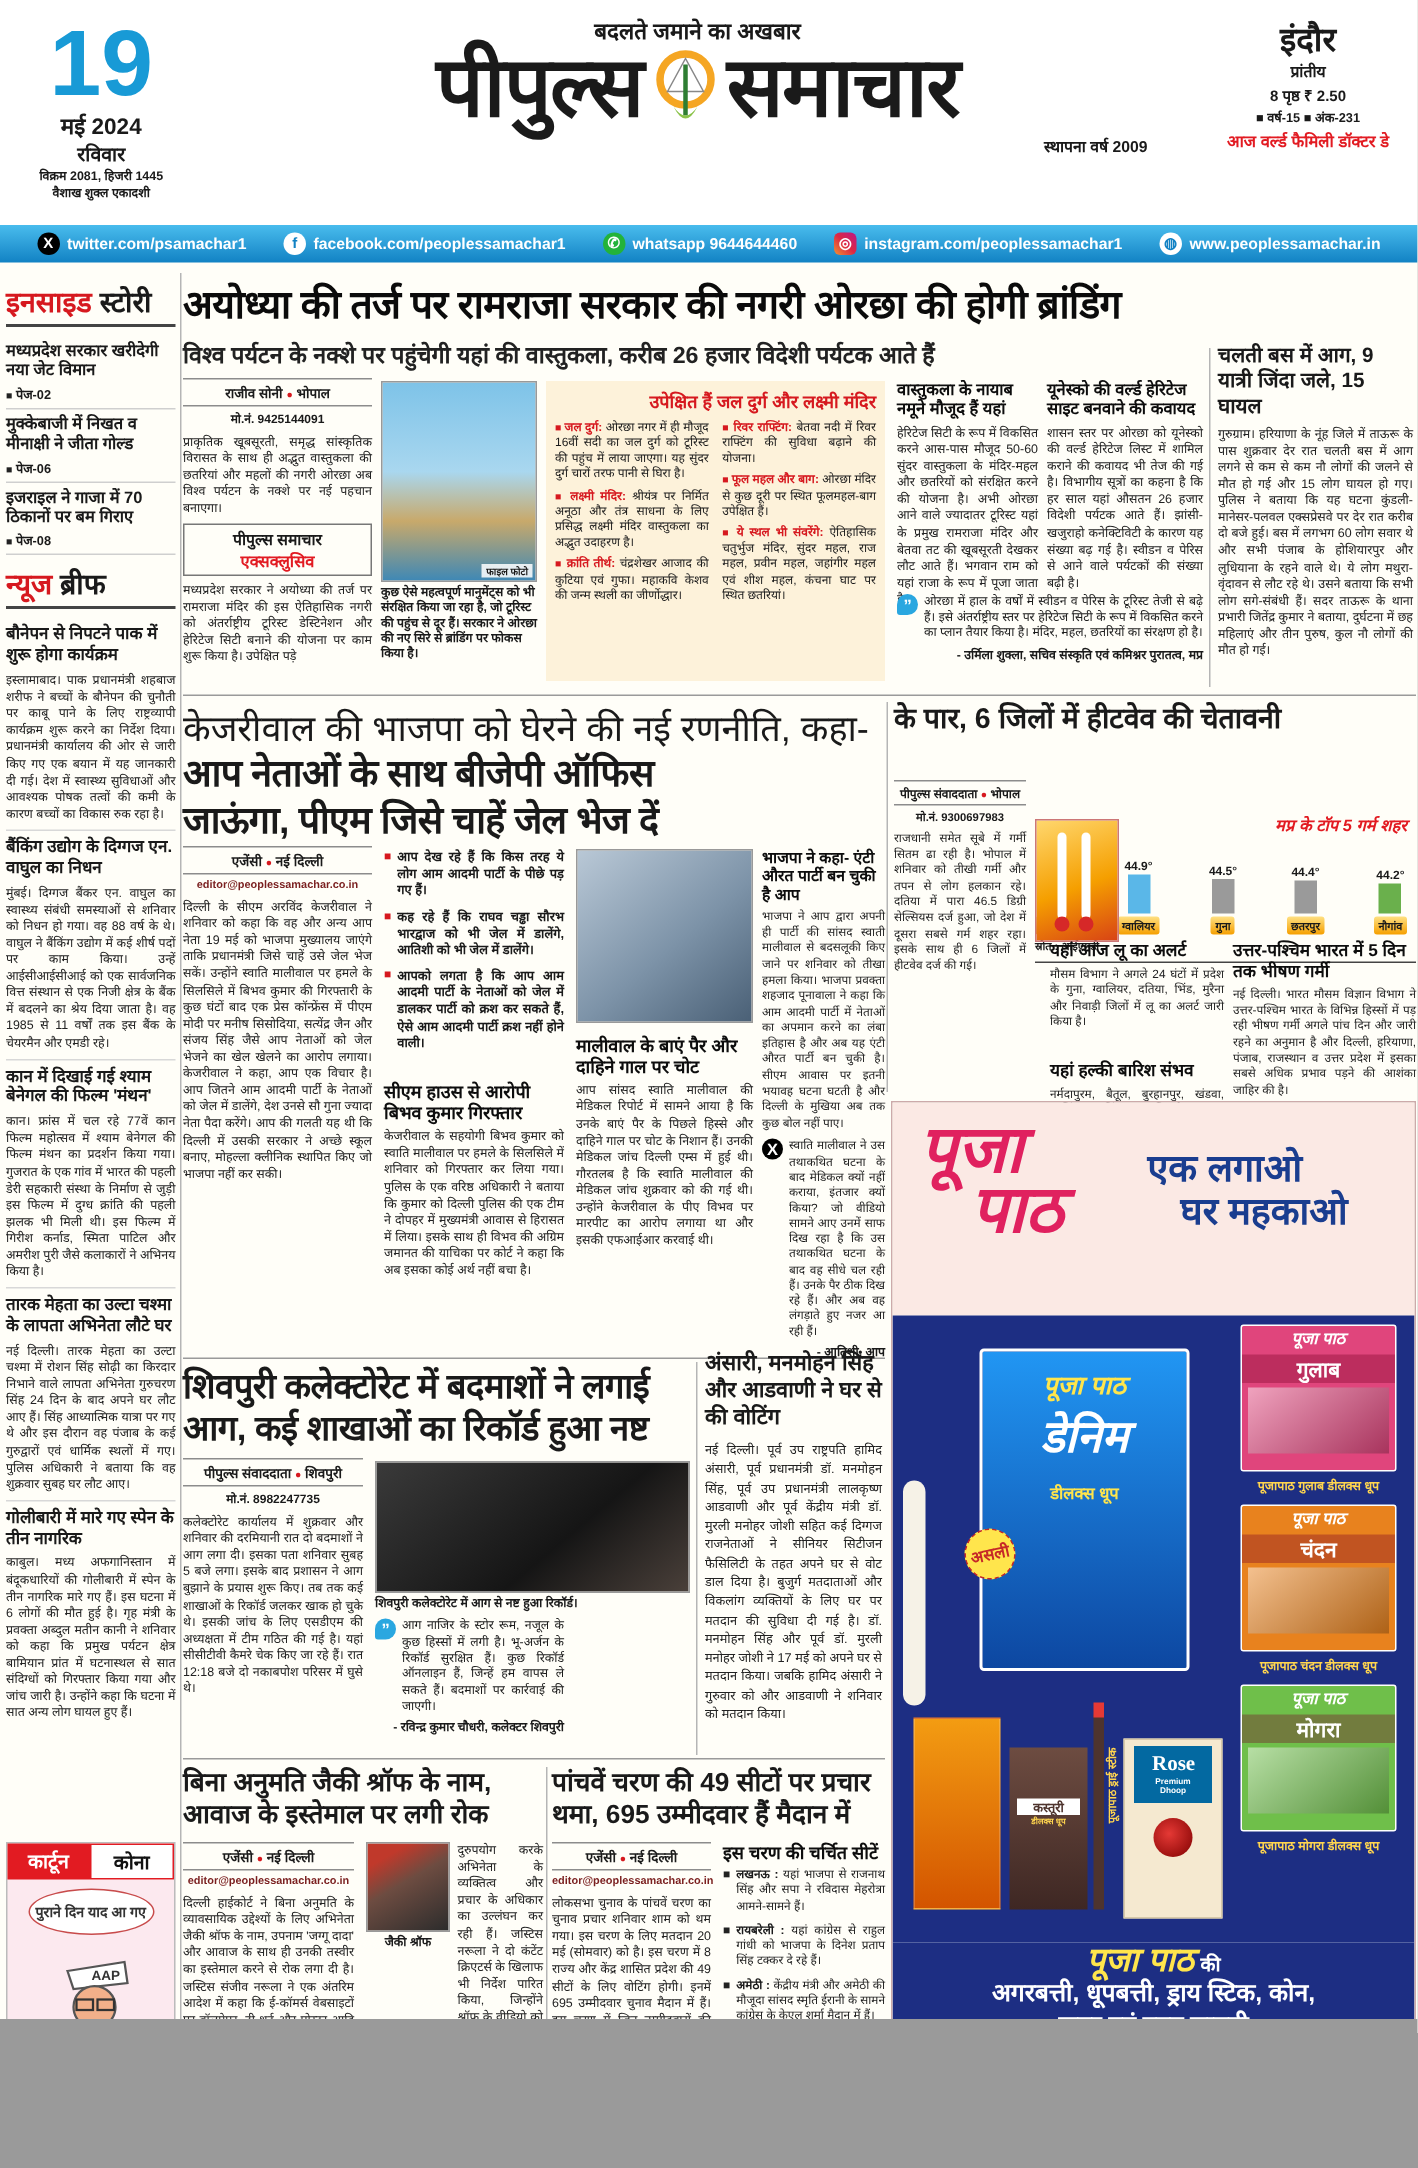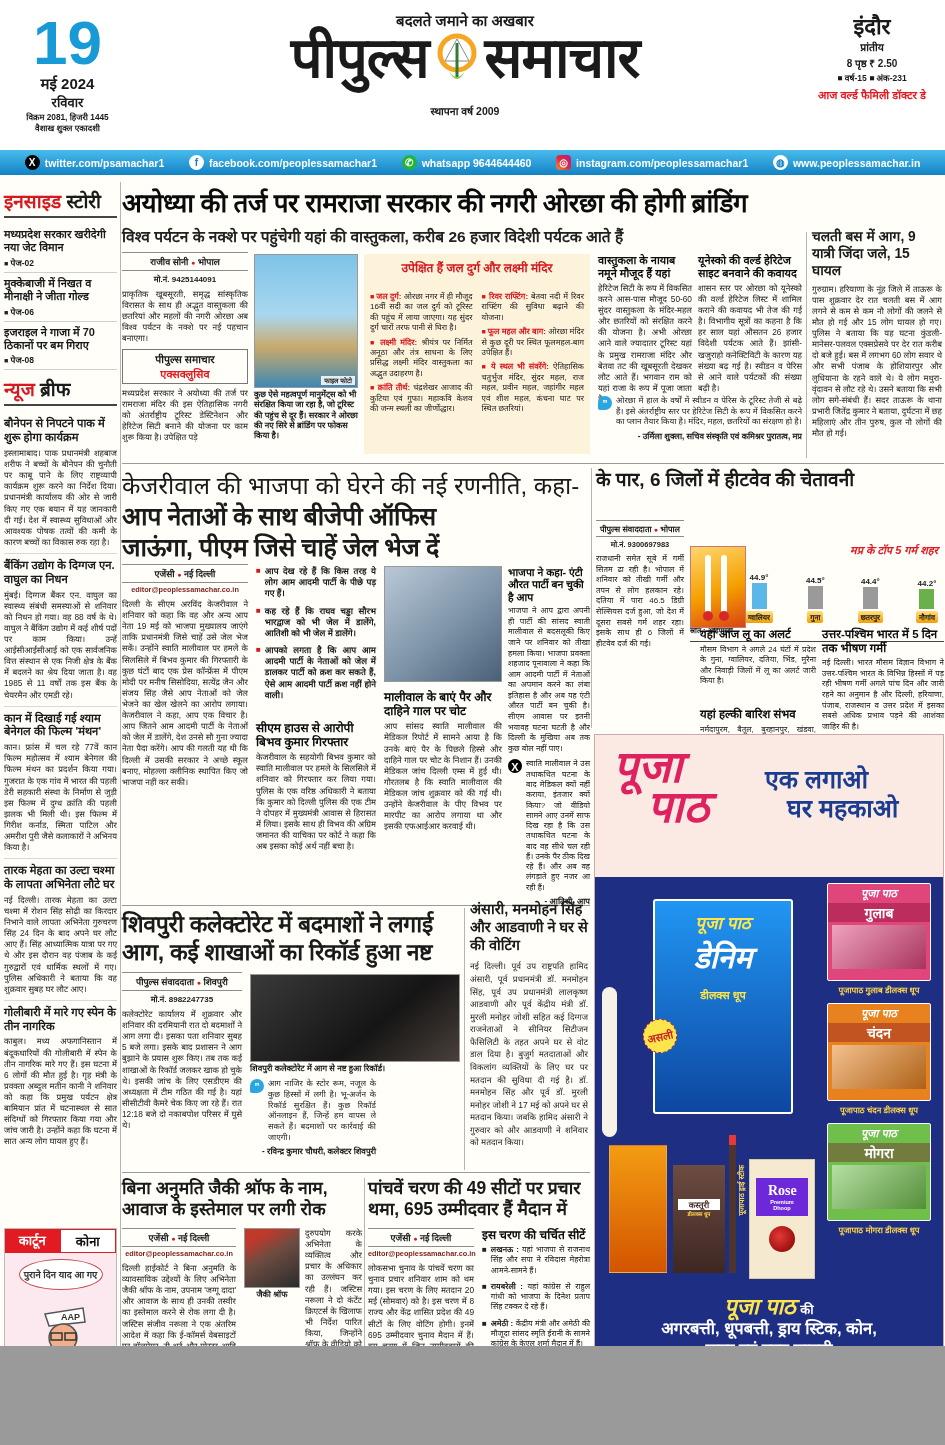--- a/index.html
+++ b/index.html
@@ -20,21 +20,21 @@
 .rule-h{position:absolute;background:#9a9a9a;height:1px}
 .rule-v{position:absolute;background:#b5b5b5;width:1px}
 
 .masthead{position:absolute;left:0;top:0;width:945px;height:150px;background:#fff}
 .m-day{font-size:62px;font-weight:bold;color:#189ad6;line-height:.95}
 .m-date{font-size:15px;font-weight:bold}
 .m-wday{font-size:13px;font-weight:bold}
 .m-cal{font-size:8.3px;font-weight:bold}
 .m-tag{font-size:15px;font-weight:bold;text-align:center}
 .m-title{font-size:56px;font-weight:900;letter-spacing:-1px;text-align:center;line-height:1;display:flex;align-items:center;justify-content:center;gap:6px}
-.m-estd{font-size:10.5px;font-weight:bold;text-align:center;margin-top:18px}
+.m-estd{font-size:10.5px;font-weight:bold;text-align:right;margin-top:4px}
 .m-city{font-size:22px;font-weight:bold}
 .m-sub{font-size:10.5px;font-weight:bold}
 .m-price{font-size:10px;font-weight:bold;margin-top:2px}
 .m-vi{font-size:8.5px;font-weight:bold;margin-top:2px}
 .m-today{font-size:11px;font-weight:bold;color:#e21b22;line-height:1.25;margin-top:6px}
 
 .socialbar{position:absolute;left:0;top:150px;width:945px;height:25px;background:linear-gradient(#49bced,#1282c4);display:flex;align-items:center;justify-content:space-evenly;color:#fff}
 .soc{display:flex;align-items:center;gap:5px;font-size:10.5px;font-weight:bold}
 .soc .ic{width:15px;height:15px;border-radius:50%;background:#fff;color:#1282c4;font-size:10px;font-weight:bold;text-align:center;line-height:15px}
 .soc .ic.x{background:#000;color:#fff}
@@ -57,21 +57,21 @@
 .bubble{margin:6px auto 2px;width:84px;border:1.5px solid #c84b4b;border-radius:50%;background:#fff;font-size:9.5px;font-weight:bold;text-align:center;padding:8px 4px;color:#333}
 
 .hl-xl{font-size:26px;font-weight:bold;white-space:nowrap;letter-spacing:-.4px;color:#0b0b0b}
 .hl-sub{font-size:15.5px;font-weight:bold;margin-top:5px;color:#222}
 .excl{border:1px solid #777;text-align:center;padding:2px;margin:4px 0}
 .excl .l1{font-size:10.5px;font-weight:900}
 .excl .l2{font-size:11px;font-weight:bold;color:#e21b22}
 .photo{position:relative;background:linear-gradient(180deg,#7ec3e8 0%,#a9d7ef 45%,#c8a96b 70%,#3f88b5 100%);border:1px solid #999}
 .photo .tag{position:absolute;right:2px;bottom:2px;background:rgba(255,255,255,.85);font-size:6.5px;font-weight:bold;padding:0 3px}
 .leadbox{background:#fdf2da;padding:5px 6px}
-.leadbox h3{font-size:12px;color:#d6191f;text-align:center;margin-bottom:16px}
+.leadbox h3{font-size:12px;color:#d6191f;text-align:right;margin-bottom:4px}
 .leadbox .cols{columns:2;column-gap:9px}
 .lb-item{font-size:8px;line-height:1.3;text-align:justify;margin-bottom:4px;break-inside:avoid}
 .lb-item .ld{color:#d6191f;font-weight:bold}
 .lb-item .sq{color:#d6191f;font-size:7px}
 
 .hl-kick{font-size:24px;font-weight:normal;white-space:nowrap}
 .hl-big{font-size:25px;font-weight:bold;white-space:nowrap;letter-spacing:-.4px;line-height:1.22}
 .kbul{display:flex;gap:4px;font-size:8.6px;font-weight:bold;line-height:1.3;margin-bottom:6px;text-align:justify}
 .kbul .sq{color:#d6191f;font-size:8px;line-height:1.3}
 
@@ -520,21 +520,21 @@
         <div class="abs" style="left:0;top:10px;width:58px;height:128px;background:linear-gradient(#f39c12,#d35400);border:1px solid #fff3"></div>
         <div class="abs" style="left:64px;top:30px;width:52px;height:108px;background:linear-gradient(#6d4c41,#3e2723);text-align:center;padding-top:34px">
           <div style="background:#fff;margin:0 5px;font-size:8.5px;font-weight:bold;color:#4e342e">कस्तूरी</div>
           <div style="font-size:5.5px;color:#ffd54f;font-weight:bold">डीलक्स धूप</div>
         </div>
         <div class="abs" style="left:120px;top:8px;width:7px;height:130px;background:#4e342e">
             <i style="position:absolute;left:0;top:-8px;width:7px;height:10px;background:#e53935;display:block"></i>
           </div>
         <div class="abs" style="left:128px;top:30px;writing-mode:vertical-rl;transform:rotate(180deg);font-size:7.5px;font-weight:bold;color:#ffd54f">पूजापाठ ड्राई स्टीक</div>
         <div class="abs" style="left:140px;top:24px;width:66px;height:120px;background:#f5e9d0;border:1px solid #d7c9a8;text-align:center">
-          <div style="margin:18px 6px 0;background:#6d28d9;color:#fff;padding:5px 12px">
+          <div style="margin:4px 6px 0;background:#0369a1;color:#fff;padding:5px 12px">
             <div style="font-family:'Liberation Serif',serif;font-size:14px;font-weight:bold">Rose</div>
             <div style="font-size:5.5px;font-weight:bold">Premium Dhoop</div>
           </div>
           <div style="width:26px;height:26px;border-radius:50%;background:radial-gradient(circle at 40% 40%,#e53935,#7f0000);margin:10px auto 0"></div>
         </div>
       </div>
     </div>
     <div class="adrange">
       <div style="margin-top:2px"><span class="pb"><span>पूजा</span> <span>पाठ</span></span> <span class="kk">की</span></div>
       <div class="rl">अगरबत्ती, धूपबत्ती, ड्राय स्टिक, कोन,</div>

